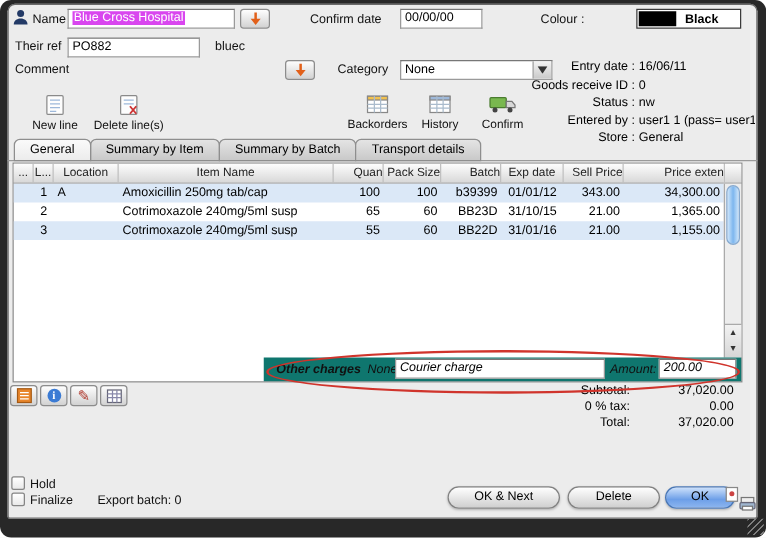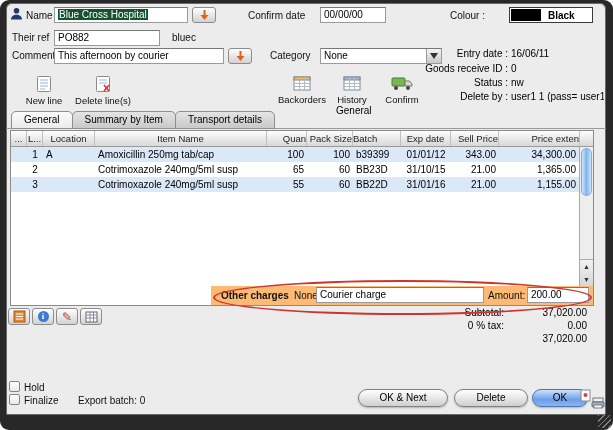--- a/index.html
+++ b/index.html
@@ -5,21 +5,21 @@
   html,body{margin:0;padding:0;width:613px;height:430px;overflow:hidden;
     font-family:"Liberation Sans", sans-serif;background:#ffffff;}
   .frame{position:absolute;inset:0;background:#282828;border-radius:9px;}
   .win{position:absolute;left:6px;top:3px;width:600px;height:412px;background:#ececec;
     border-radius:6px 6px 2px 2px;box-shadow:0 0 0 1px rgba(0,0,0,.55) inset;}
   .lbl{position:absolute;font-size:10px;color:#111;white-space:nowrap;}
   .fld{position:absolute;box-sizing:border-box;height:16px;background:#fff;
     border:1px solid #9a9a9a;border-top-color:#777;font-size:10px;line-height:12px;
     padding:1px 3px;overflow:hidden;white-space:nowrap;}
   .fld.num{text-align:left;}
-  .sel{background:#14532d;color:#fff;padding:0 1px;}
+  .sel{background:#d946ef;color:#fff;padding:0 1px;}
   .mini-btn{position:absolute;box-sizing:border-box;width:24px;height:16px;
     border:1px solid #8c8c8c;border-radius:3px;background:linear-gradient(#fefefe,#d2d2d2);
     display:flex;align-items:center;justify-content:center;cursor:pointer;}
   .colour-box{position:absolute;left:503px;top:4px;width:84px;height:16px;background:#fff;
     border:1px solid #3a3a3a;box-sizing:border-box;display:flex;align-items:center;cursor:pointer;}
   .swatch{width:30px;height:12px;background:#000;margin-left:1px;}
   .colour-text{font-size:10px;font-weight:700;margin-left:7px;}
   .combo{display:flex;align-items:center;justify-content:space-between;padding-right:0;}
   .combo-btn{width:14px;height:14px;margin-left:auto;background:linear-gradient(#f4f4f4,#c9c9c9);
     border-left:1px solid #9a9a9a;display:flex;align-items:center;justify-content:center;}
@@ -41,30 +41,30 @@
   .th{font-size:9.5px;line-height:15px;text-align:center;border-right:1px solid #c0c0c0;
     box-sizing:border-box;overflow:hidden;white-space:nowrap;color:#222;cursor:pointer;}
   .corner{position:absolute;top:0;right:0;width:14px;height:16px;box-sizing:border-box;
     background:linear-gradient(#fdfdfd,#d8d8d8);border-bottom:1px solid #9a9a9a;border-left:1px solid #c0c0c0;}
   .tbody{position:absolute;left:0;top:16px;right:14px;}
   .tr{display:flex;height:15px;line-height:15px;font-size:10px;cursor:default;}
   .tr.odd{background:#dbe8f7;}
   .td{box-sizing:border-box;padding:0 3px;overflow:hidden;white-space:nowrap;}
   .c0{width:16px;text-align:center}.c1{width:16px;text-align:center}.c2{width:52px}
   .c3{width:172px}.c4{width:40px;text-align:right}.c5{width:46px;text-align:right}
-  .c6{width:48px;text-align:left}.c7{width:50px;text-align:center}
+  .c6{width:48px;text-align:right}.c7{width:50px;text-align:center}
   .c8{width:48px;text-align:right}.c9{width:80px;text-align:right}
   .scrollbar{position:absolute;top:16px;right:0;width:14px;bottom:19px;background:#ededed;
     border-left:1px solid #aaa;box-sizing:border-box;}
   .sthumb{position:absolute;top:1px;left:1px;right:1px;height:48px;border-radius:6px;
     background:linear-gradient(90deg,#cfe6fb,#7db6ee 50%,#cfe6fb);border:1px solid #86a9cf;box-sizing:border-box;}
   .sarrows{position:absolute;bottom:0;left:0;right:0;height:26px;border-top:1px solid #aaa;
     display:flex;flex-direction:column;align-items:center;justify-content:space-around;
     font-size:7px;color:#333;background:linear-gradient(#f2f2f2,#d6d6d6);}
-  .other-strip{position:absolute;left:200px;right:0;bottom:0;height:19px;background:#fdba74;}
+  .other-strip{position:absolute;left:200px;right:0;bottom:0;height:19px;background:#0f766e;font-style:italic;}
   .other-strip .lbl{top:4px;}
   .other-strip .fld{top:1px;}
   .sq-btn{position:absolute;box-sizing:border-box;width:22px;height:17px;border:1px solid #8c8c8c;
     border-radius:3px;background:linear-gradient(#fefefe,#d2d2d2);display:flex;
     align-items:center;justify-content:center;cursor:pointer;}
   .total-row{position:absolute;left:380px;width:201px;display:flex;font-size:10px;}
   .total-row .tl{flex:0 0 118px;text-align:right;}
   .total-row .tv{flex:1;text-align:right;}
   .cb{position:absolute;width:11px;height:11px;box-sizing:border-box;background:linear-gradient(#fff,#e9e9e9);
     border:1px solid #858585;border-radius:2px;cursor:pointer;}
@@ -96,32 +96,31 @@
       <span class="sel">Blue Cross Hospital</span>
     </div>
     <div class="mini-btn" style="left:186px;top:4px">
       <svg width="11" height="12">
         <path d="M5.5 1v6" stroke="#e2601a" stroke-width="2"></path>
           <path d="M1.5 6l4 5 4-5z" fill="#e2601a"></path>
       </svg>
     </div>
     <span class="lbl" style="left:242px;top:7px">Confirm date</span>
     <div class="fld" style="left:314px;top:4px;width:66px">00/00/00</div>
-    <span class="lbl" style="left:409px;top:7px;width:70px;text-align:right">Colour :</span>
+    <span class="lbl" style="left:409px;top:7px;width:70px;text-align:center">Colour :</span>
     <div class="colour-box">
       <span class="swatch"></span>
       <span class="colour-text">Black</span>
     </div>
 
     <span class="lbl" style="left:6px;top:29px">Their ref</span>
     <div class="fld" style="left:48px;top:27px;width:106px">PO882</div>
     <span class="lbl" style="left:166px;top:29px">bluec</span>
 
     <span class="lbl" style="left:6px;top:47px">Comment</span>
-    <div class="fld" style="left:48px;top:45px;width:170px">This afternoon by courier</div>
     <div class="mini-btn" style="left:222px;top:45px">
       <svg width="11" height="12">
         <path d="M5.5 1v6" stroke="#e2601a" stroke-width="2"></path>
           <path d="M1.5 6l4 5 4-5z" fill="#e2601a"></path>
       </svg>
     </div>
     <span class="lbl" style="left:264px;top:47px">Category</span>
     <div class="fld combo" style="left:314px;top:45px;width:122px">
       <span>None</span>
       <span class="combo-btn">
@@ -137,24 +136,25 @@
     </div>
     <div class="info-row" style="top:60px">
       <span class="ilabel">Goods receive ID :</span>
       <span class="ivalue">0</span>
     </div>
     <div class="info-row" style="top:74px">
       <span class="ilabel">Status :</span>
       <span class="ivalue">nw</span>
     </div>
     <div class="info-row" style="top:88px">
-      <span class="ilabel">Delete by :</span>
+      <span class="ilabel">Entered by :</span>
       <span class="ivalue">user1 1 (pass= user1</span>
     </div>
     <div class="info-row" style="top:102px">
+      <span class="ilabel">Store :</span>
       <span class="ivalue">General</span>
     </div>
 
     <div class="tool" style="left:6px;width:64px">
       <svg width="16" height="18">
         <rect x="1.5" y="1.5" width="13" height="15" rx="1" fill="#fdfdfd" stroke="#8a8a8a"></rect>
         <line x1="4" y1="5" x2="12" y2="5" stroke="#9db8da"></line>
           <line x1="4" y1="8" x2="12" y2="8" stroke="#9db8da"></line>
         <line x1="4" y1="11" x2="12" y2="11" stroke="#9db8da"></line>
           <line x1="4" y1="14" x2="9" y2="14" stroke="#9db8da"></line>
@@ -200,20 +200,21 @@
         <circle cx="5" cy="13" r="2" fill="#444"></circle>
           <circle cx="17" cy="13" r="2" fill="#444"></circle>
       </svg>
       <span class="tlabel">Confirm</span>
     </div>
 
     <div class="tabline"></div>
     <div class="tabs">
       <div class="tab active">General</div>
       <div class="tab">Summary by Item</div>
+      <div class="tab">Summary by Batch</div>
       <div class="tab">Transport details</div>
     </div>
 
     <div class="table-box">
       <div class="thead">
         <div class="th c0">...</div>
         <div class="th c1">L...</div>
         <div class="th c2">Location</div>
         <div class="th c3">Item Name</div>
         <div class="th c4">Quan</div>
@@ -304,20 +305,21 @@
 
     <div class="total-row" style="top:304px">
       <span class="tl">Subtotal:</span>
       <span class="tv">37,020.00</span>
     </div>
     <div class="total-row" style="top:317px">
       <span class="tl">0 % tax:</span>
       <span class="tv">0.00</span>
     </div>
     <div class="total-row" style="top:330px">
+      <span class="tl">Total:</span>
       <span class="tv">37,020.00</span>
     </div>
 
     <div class="cb" style="left:3px;top:378px"></div>
     <span class="lbl" style="left:18px;top:379px">Hold</span>
     <div class="cb" style="left:3px;top:391px"></div>
     <span class="lbl" style="left:18px;top:392px">Finalize</span>
     <span class="lbl" style="left:72px;top:392px">Export batch: 0</span>
 
     <div class="btn" style="left:352px;top:386px;width:90px">OK &amp; Next</div>

